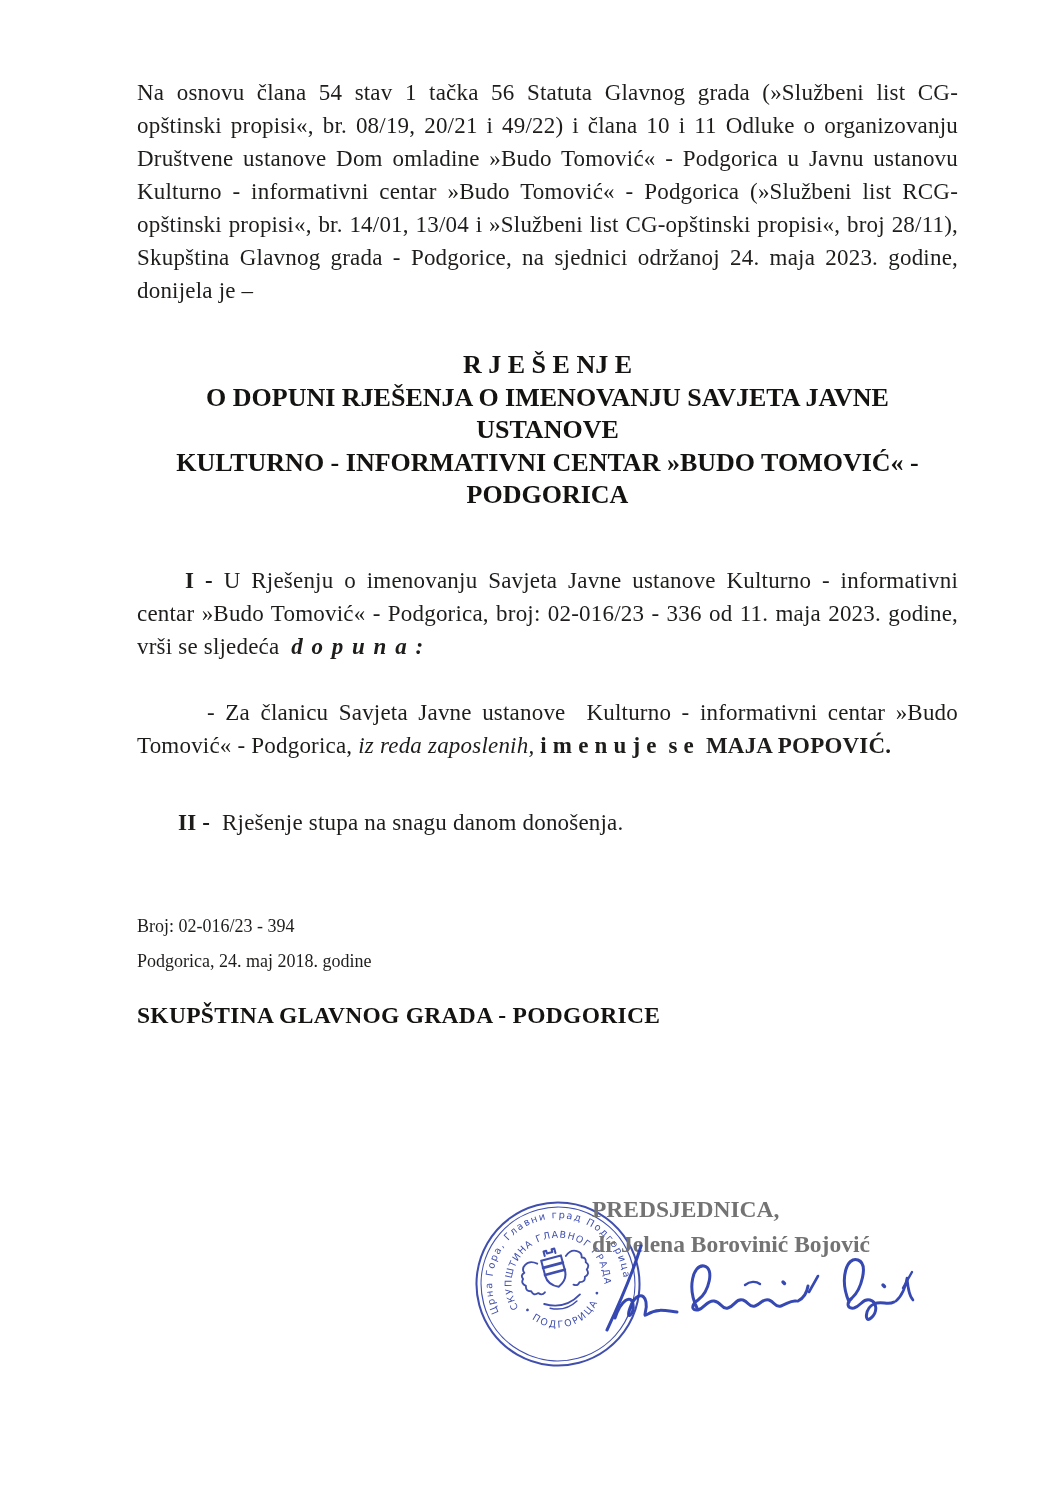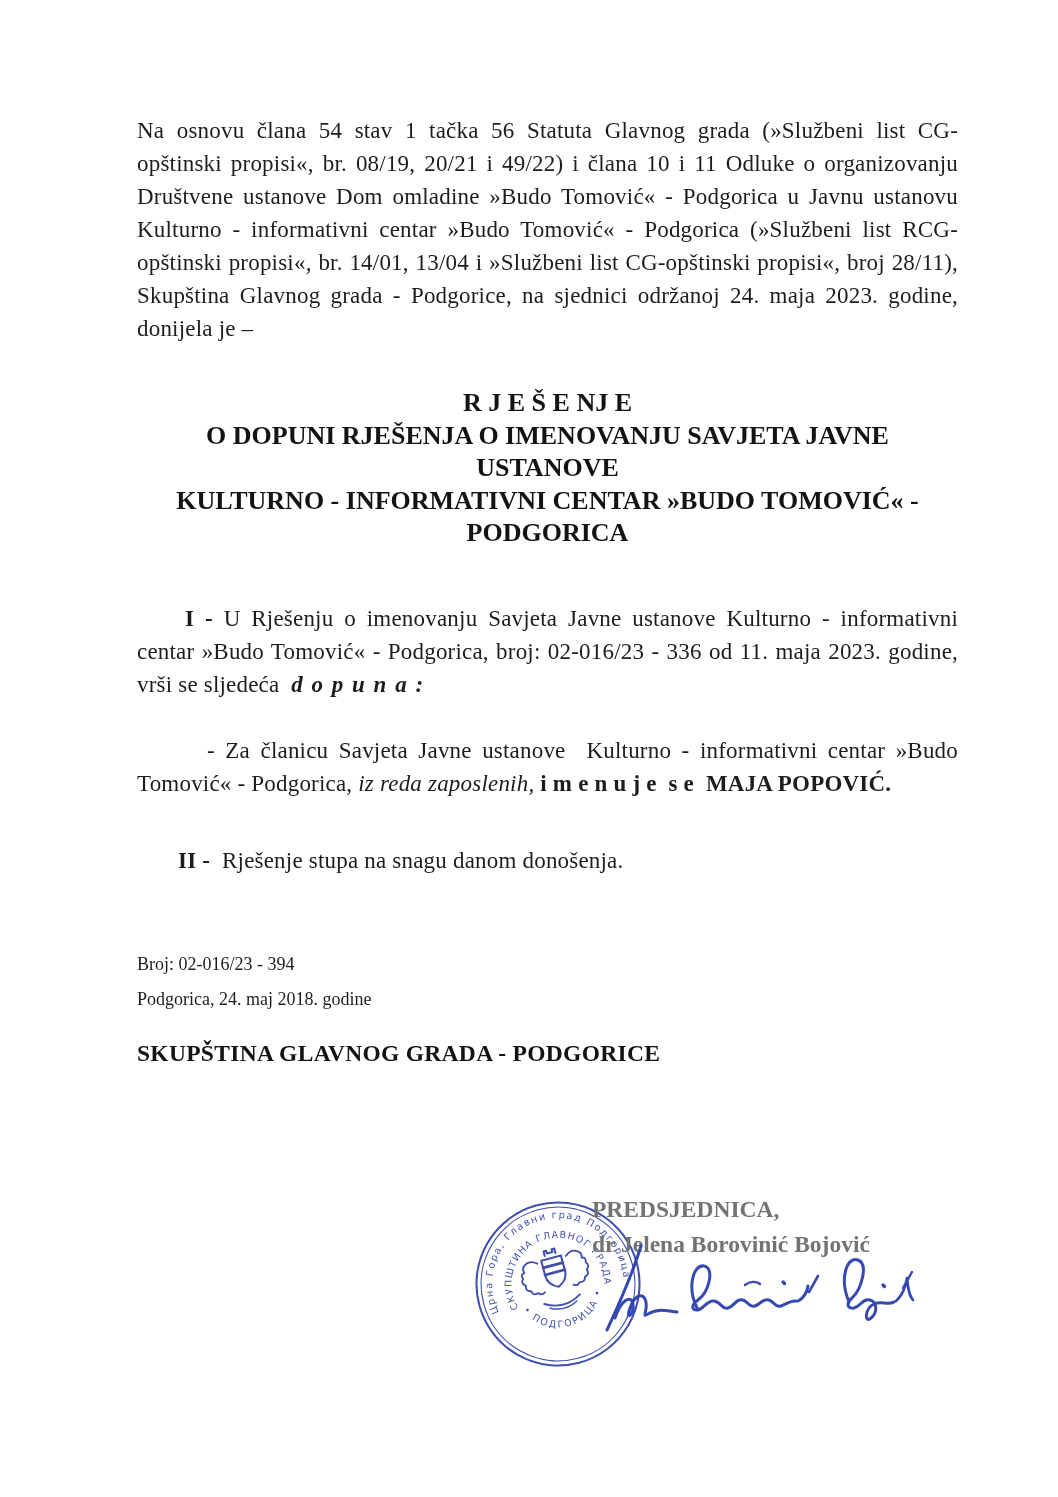--- a/index.html
+++ b/index.html
@@ -17,21 +17,21 @@
     left:137px;top:0;
     width:821px;
   }
   .body-text{
     margin:0;
     font-size:23px;
     line-height:33px;
     text-align:justify;
     letter-spacing:.2px;
   }
-  .intro{ padding-top:114px; }
+  .intro{ padding-top:76px; }
   .title-block{
     margin-top:42px;
     text-align:center;
     font-weight:bold;
     font-size:26px;
     line-height:32.5px;
     color:#141311;
   }
   .section-1{ margin-top:52px; text-indent:48px; }
   .amendment{ margin-top:33px; text-indent:70px; }

